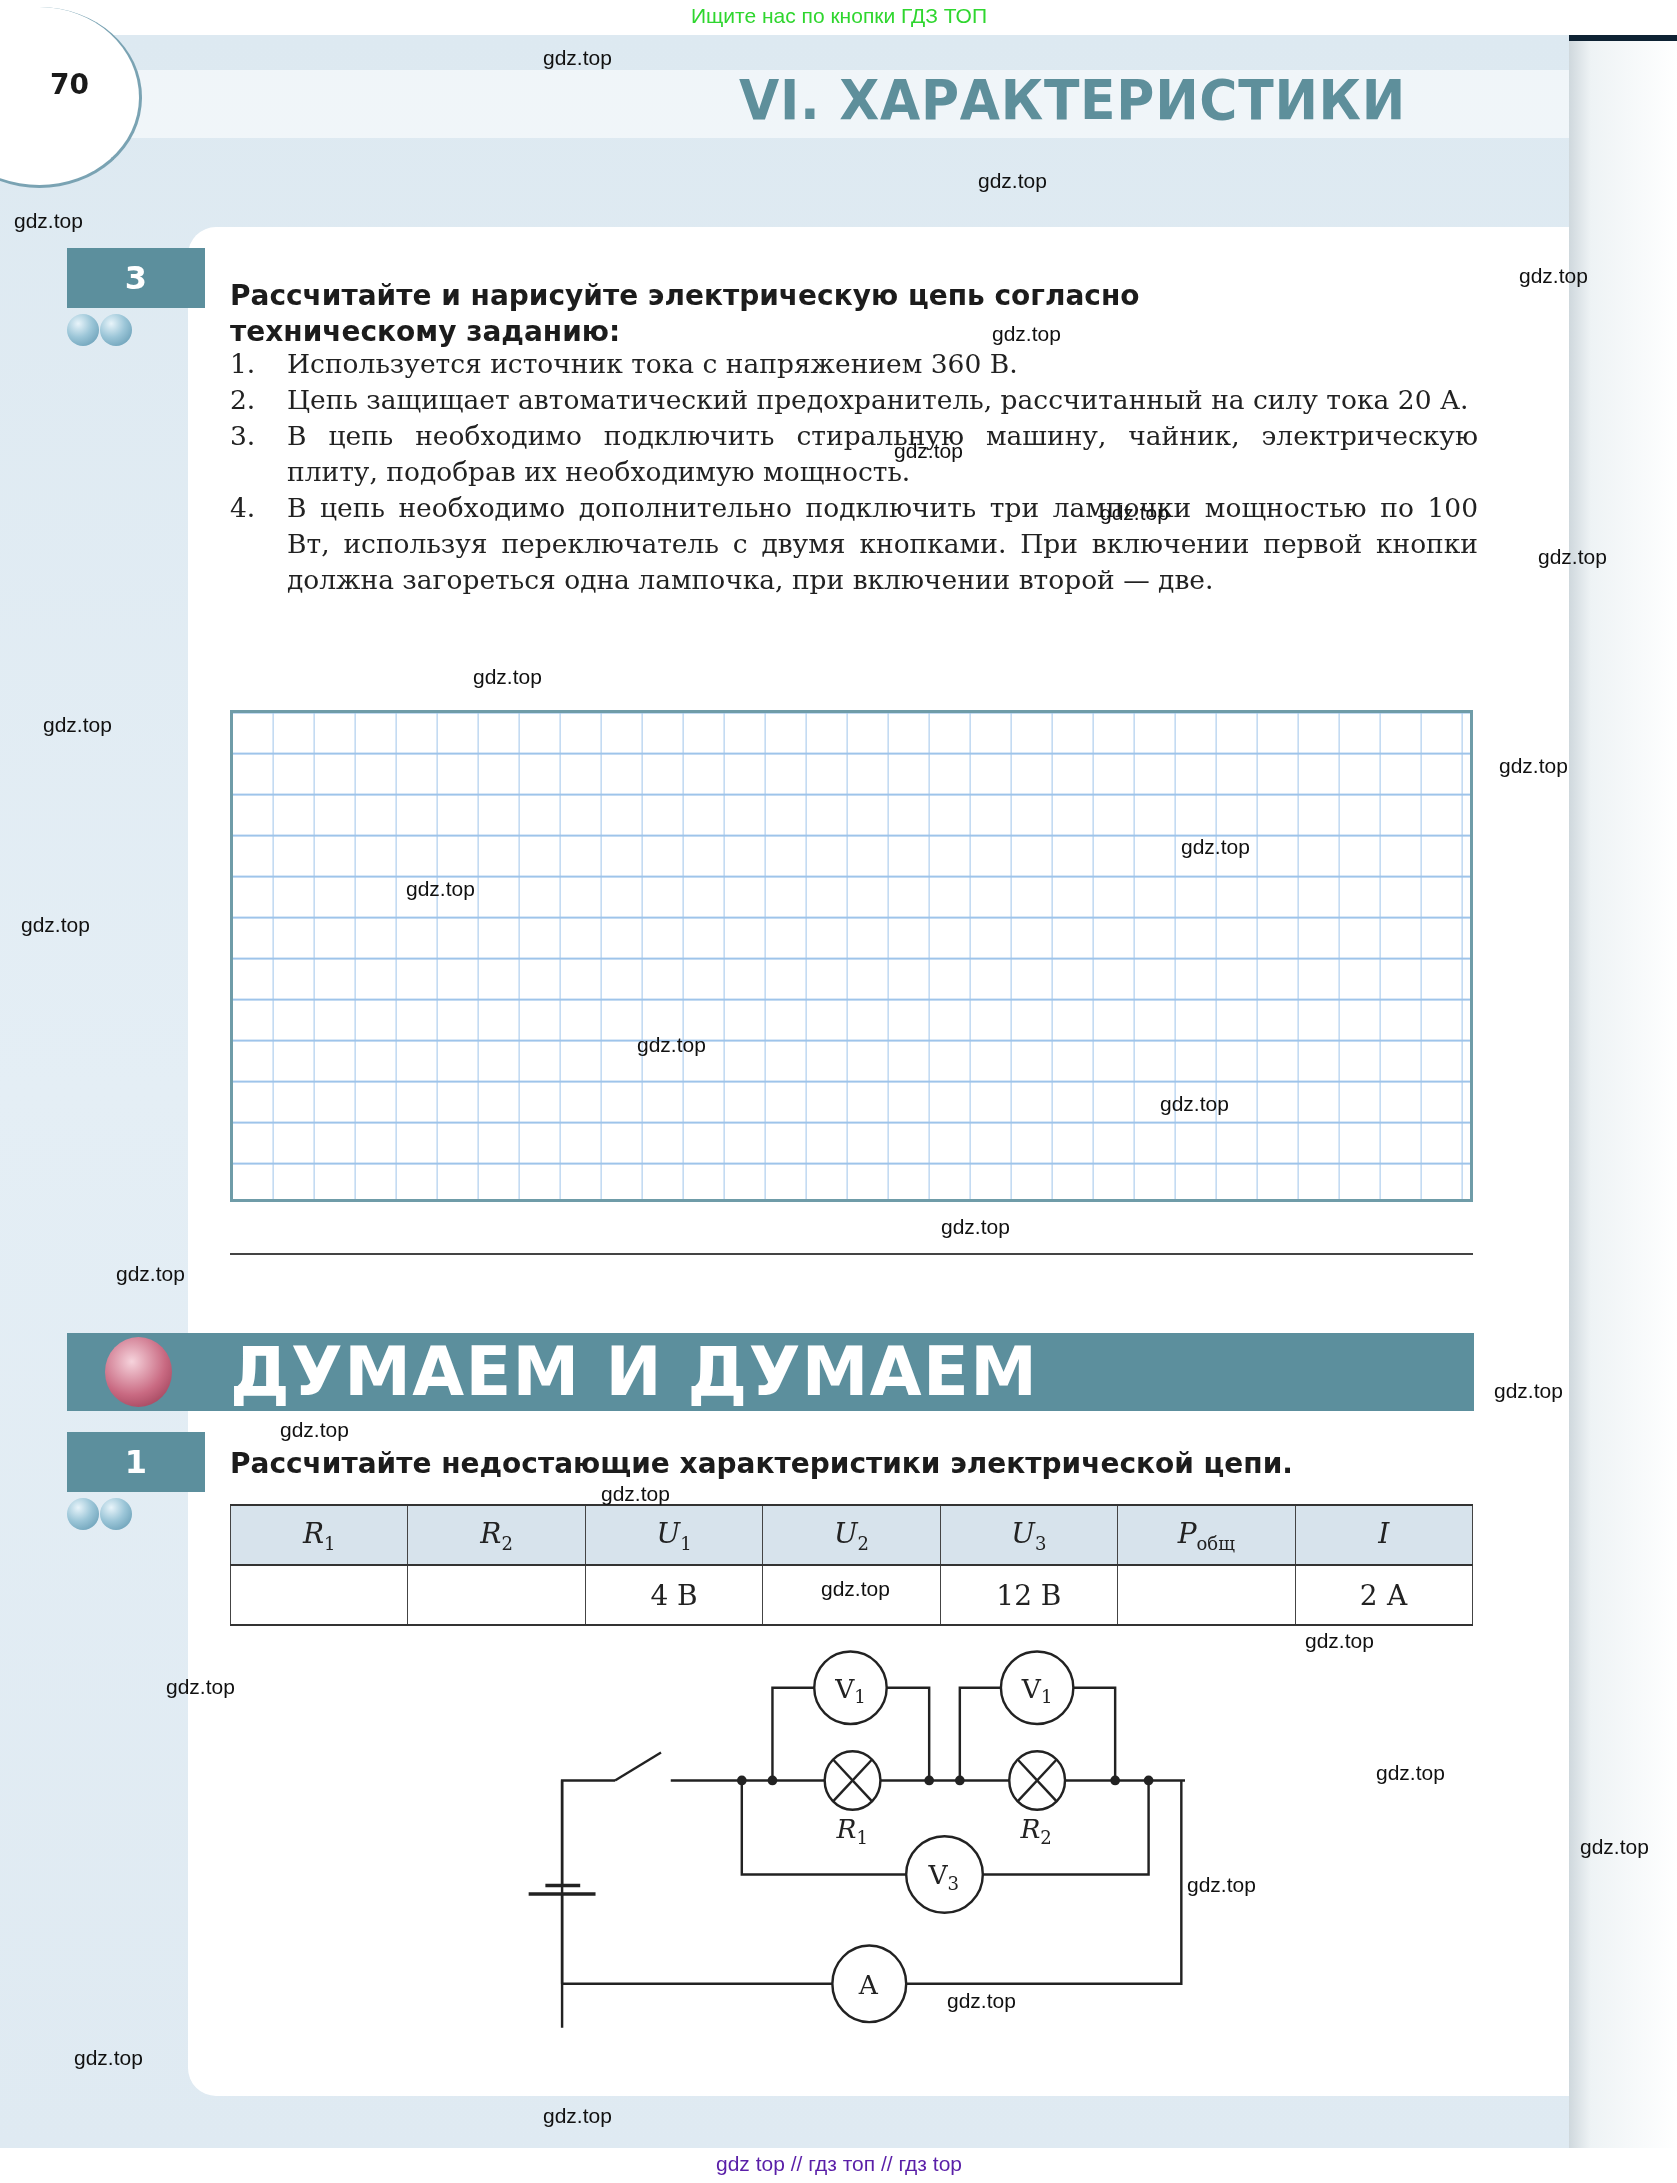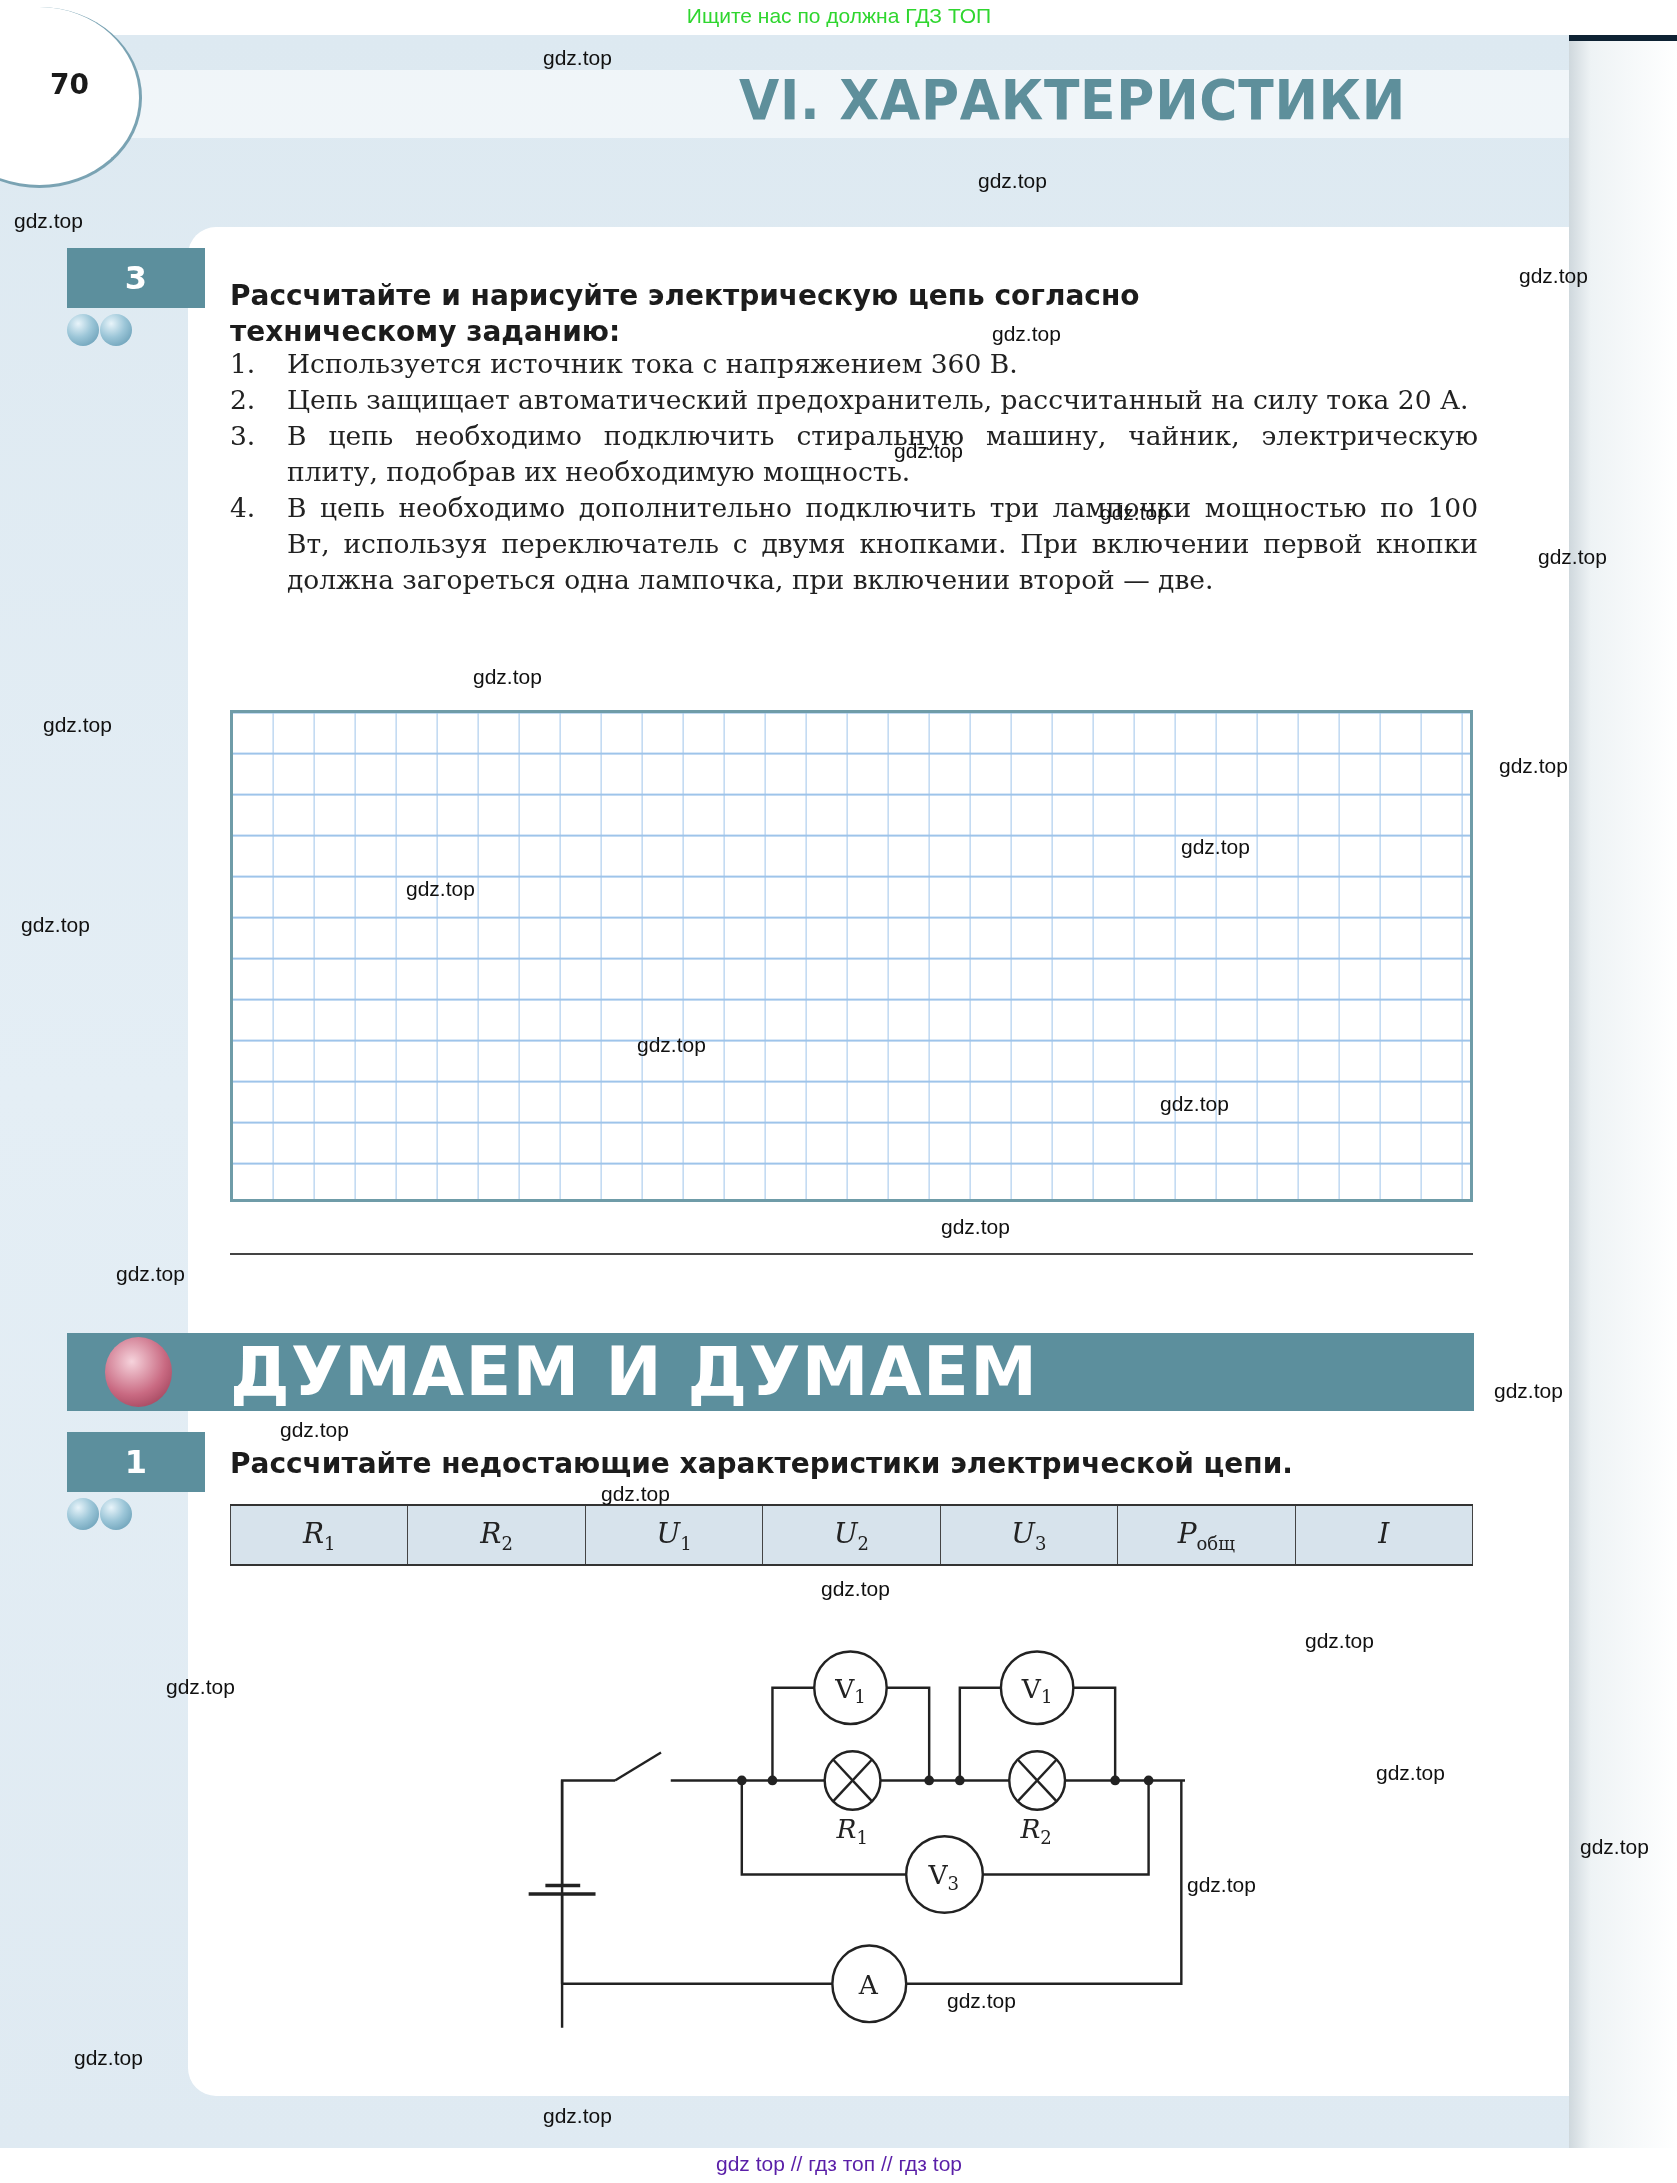--- a/index.html
+++ b/index.html
@@ -100,21 +100,21 @@
   .footer {
     left: 0; top: 2148px; width: 1678px; height: 36px; background: #ffffff;
     text-align: center; color: #5a1fa8; font-family: "Liberation Sans", sans-serif;
     font-size: 21px; line-height: 32px;
   }
   .circuit { left: 502px; top: 1646px; }
 </style>
 </head>
 <body>
 
-<div class="abs top-banner">Ищите нас по должна ГДЗ ТОП</div>
+<div class="abs top-banner">Ищите нас по кнопки ГДЗ ТОП</div>
 
 <div class="abs page-bg"></div>
 <div class="abs right-page">
     <div class="strip"></div>
   </div>
 <div class="abs header-band"></div>
 <div class="abs page-circle"></div>
 <div class="abs page-number">70</div>
 <div class="abs chapter-title">VI. ХАРАКТЕРИСТИКИ</div>
 
@@ -166,20 +166,29 @@
 <table class="data">
   <tbody>
       <tr>
     <th><span>R</span><sub>1</sub></th>
     <th><span>R</span><sub>2</sub></th>
     <th><span>U</span><sub>1</sub></th>
     <th><span>U</span><sub>2</sub></th>
     <th><span>U</span><sub>3</sub></th>
     <th><span>P</span><sub>общ</sub></th>
     <th><span>I</span><sub></sub></th>
+  </tr>
+  <tr>
+    <td></td>
+    <td></td>
+    <td>4 В</td>
+    <td></td>
+    <td>12 В</td>
+    <td></td>
+    <td>2 А</td>
   </tr>
 </tbody>
   </table>
 
 <svg class="abs circuit" width="683" height="404" viewBox="0 0 980 580" font-family="DejaVu Serif, serif" stroke="#222" stroke-width="3.5" fill="none">
 
   <polyline points="86,548 86,193 162,193"></polyline>
   <line x1="162" y1="193" x2="228" y2="153"></line>
   <line x1="242" y1="193" x2="1015" y2="193"></line>
 

